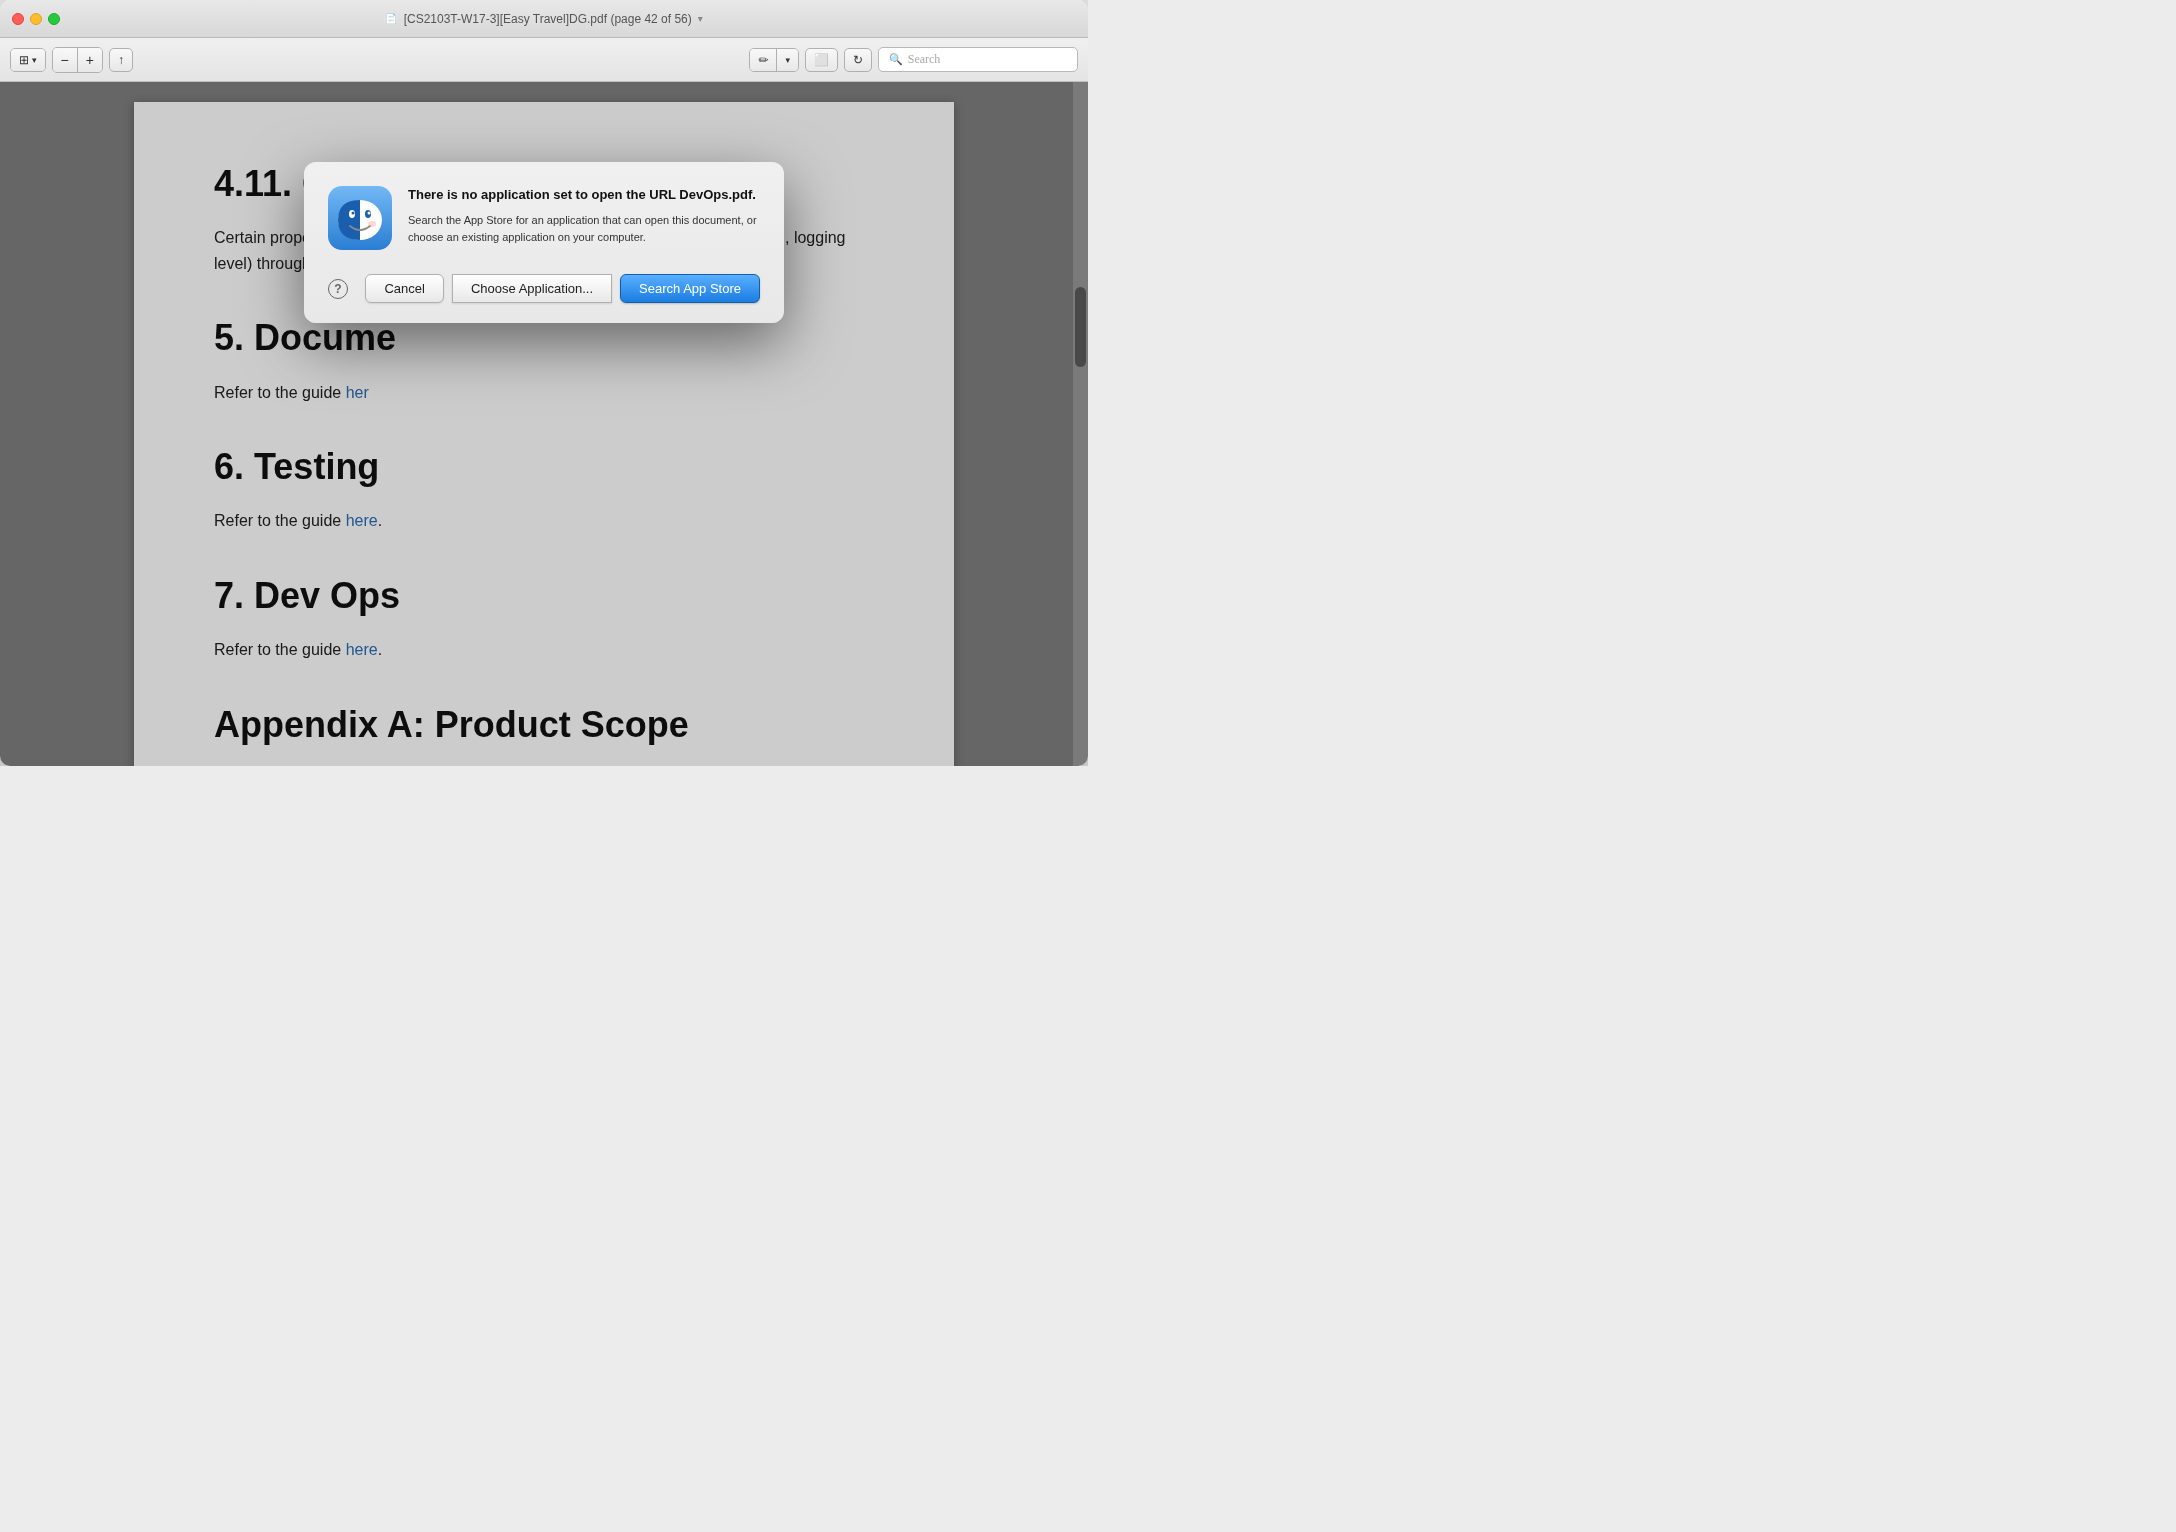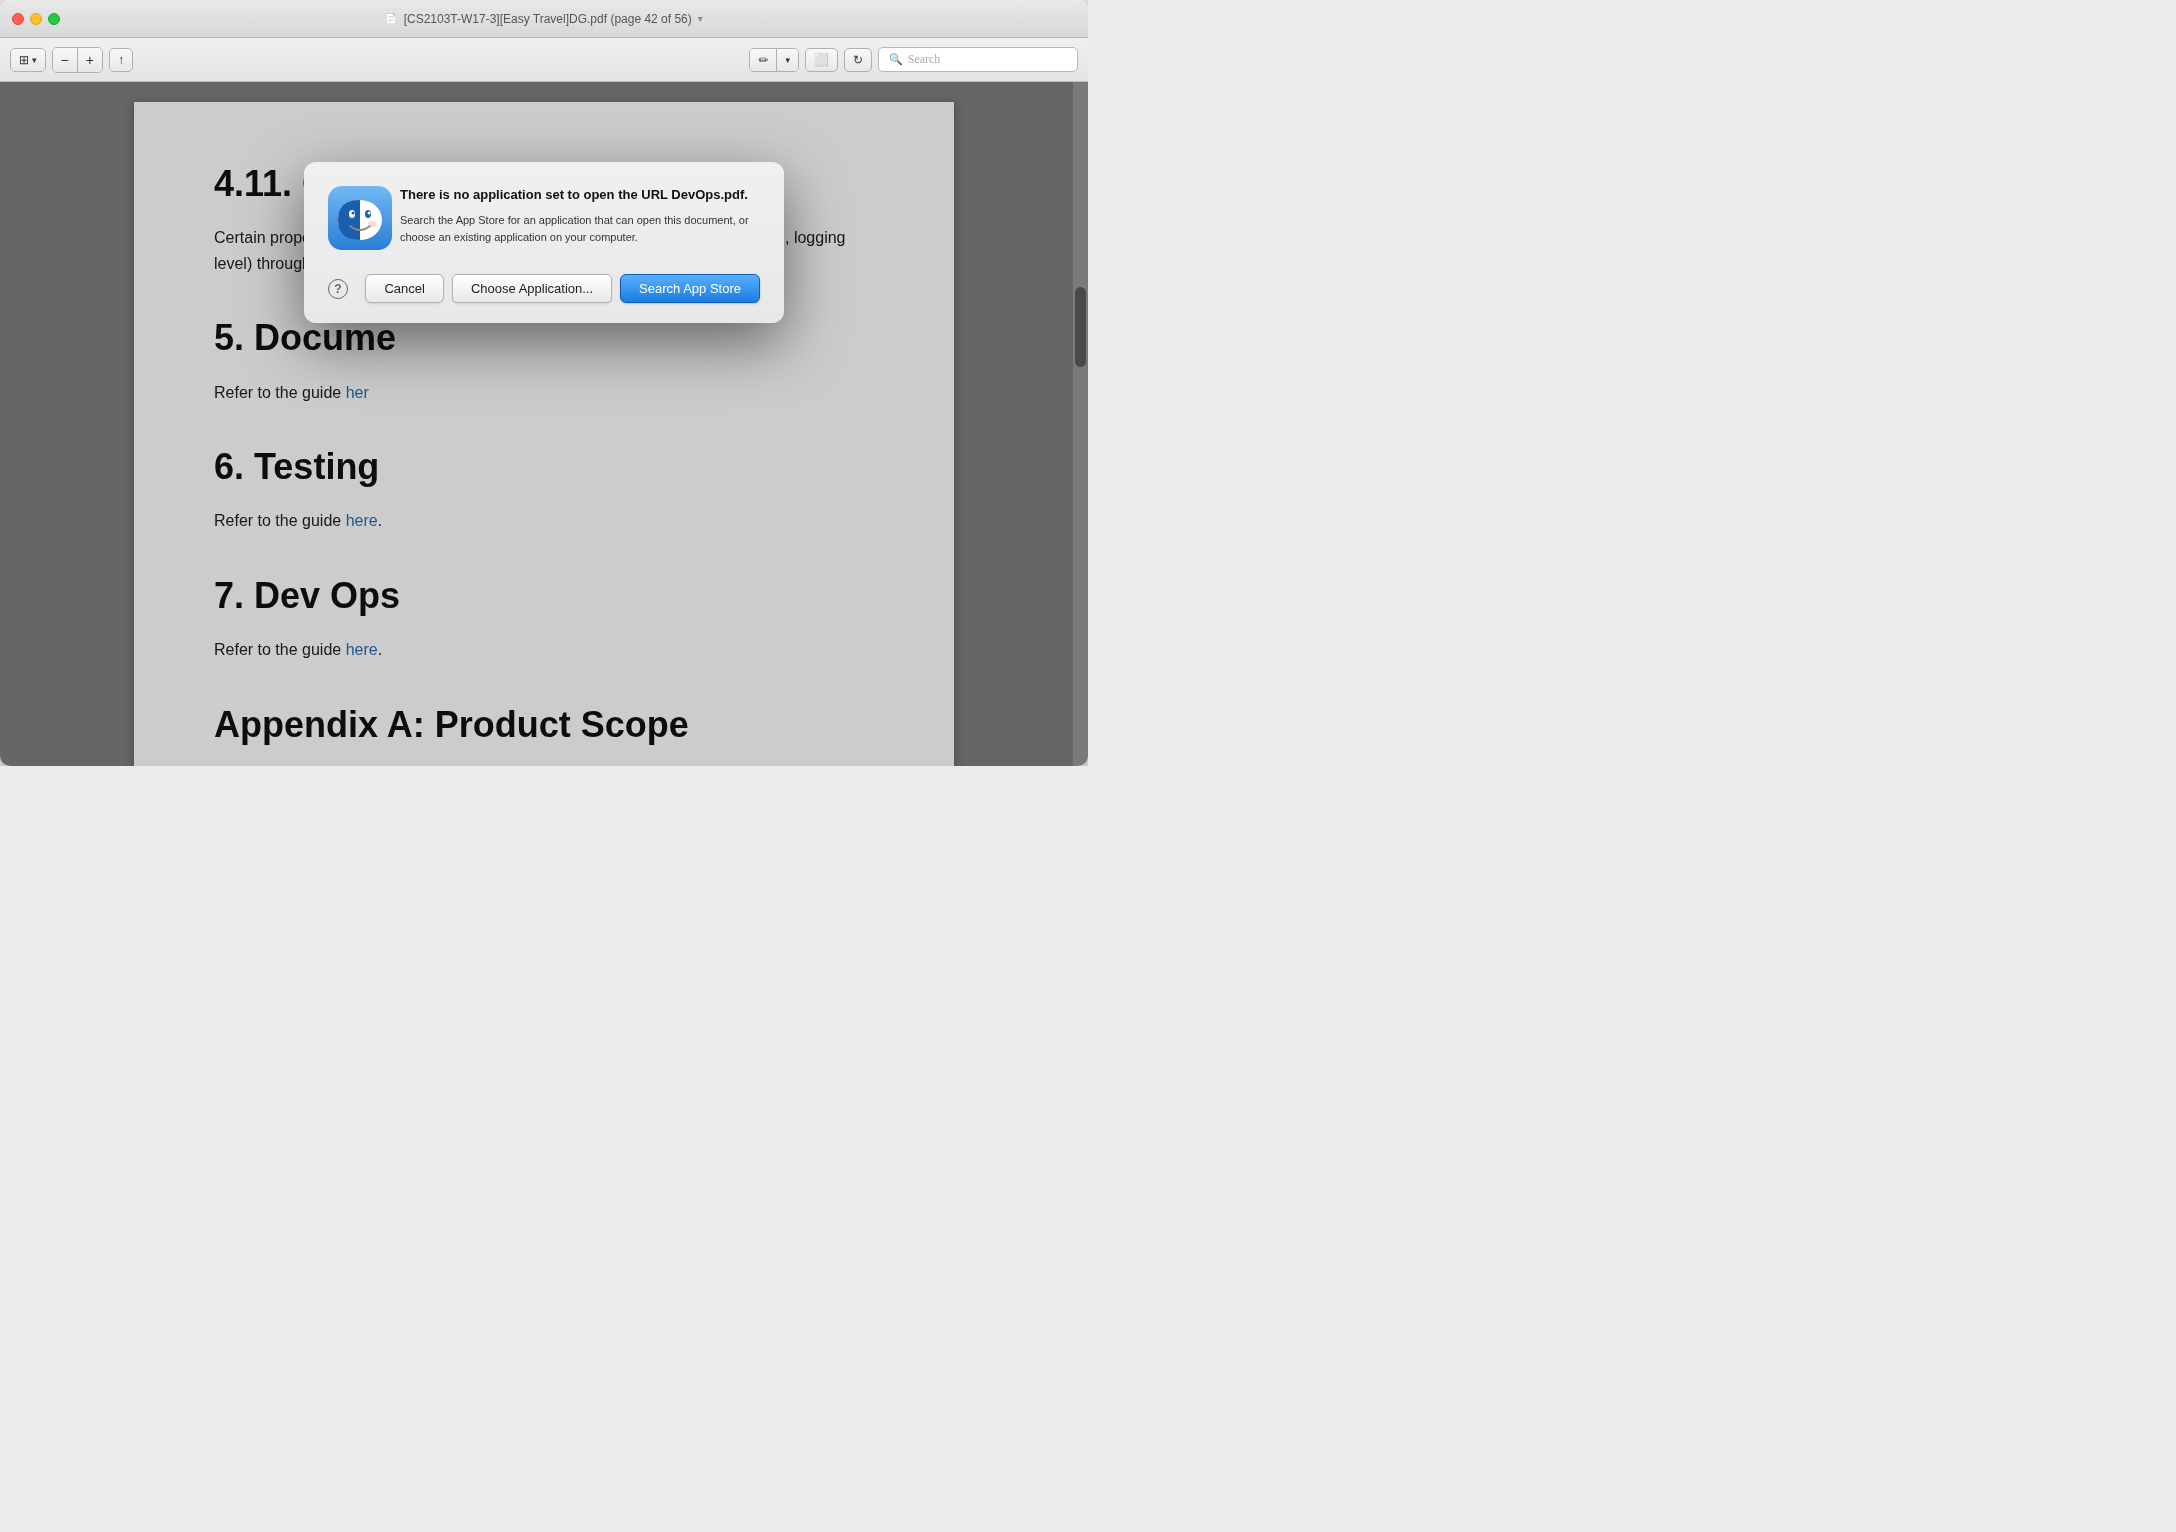--- a/index.html
+++ b/index.html
@@ -184,21 +184,21 @@
       background: linear-gradient(to bottom, #f0f0f0, #e8e8e8);
       border-radius: 12px;
       box-shadow: 0 20px 60px rgba(0,0,0,0.5);
       width: 480px;
       padding: 24px 24px 20px 24px;
       position: relative;
     }
 
     .dialog-content {
       display: flex;
-      gap: 8px;
+      gap: 16px;
       margin-bottom: 20px;
     }
 
     .dialog-icon {
       width: 64px;
       height: 64px;
       flex-shrink: 0;
     }
 
     .dialog-text {
@@ -249,21 +249,21 @@
       padding: 6px 18px;
       font-size: 13px;
       cursor: pointer;
       color: #222;
       box-shadow: 0 1px 2px rgba(0,0,0,0.1);
     }
 
     .btn-choose {
       background: linear-gradient(to bottom, #ffffff, #e8e8e8);
       border: 1px solid #b0b0b0;
-      border-radius: 5px;
+      border-radius: 0;
       padding: 6px 18px;
       font-size: 13px;
       cursor: pointer;
       color: #222;
       box-shadow: 0 1px 2px rgba(0,0,0,0.1);
     }
 
     .btn-search-store {
       background: linear-gradient(to bottom, #5aafff, #1a7de0);
       border: 1px solid #1060b0;

